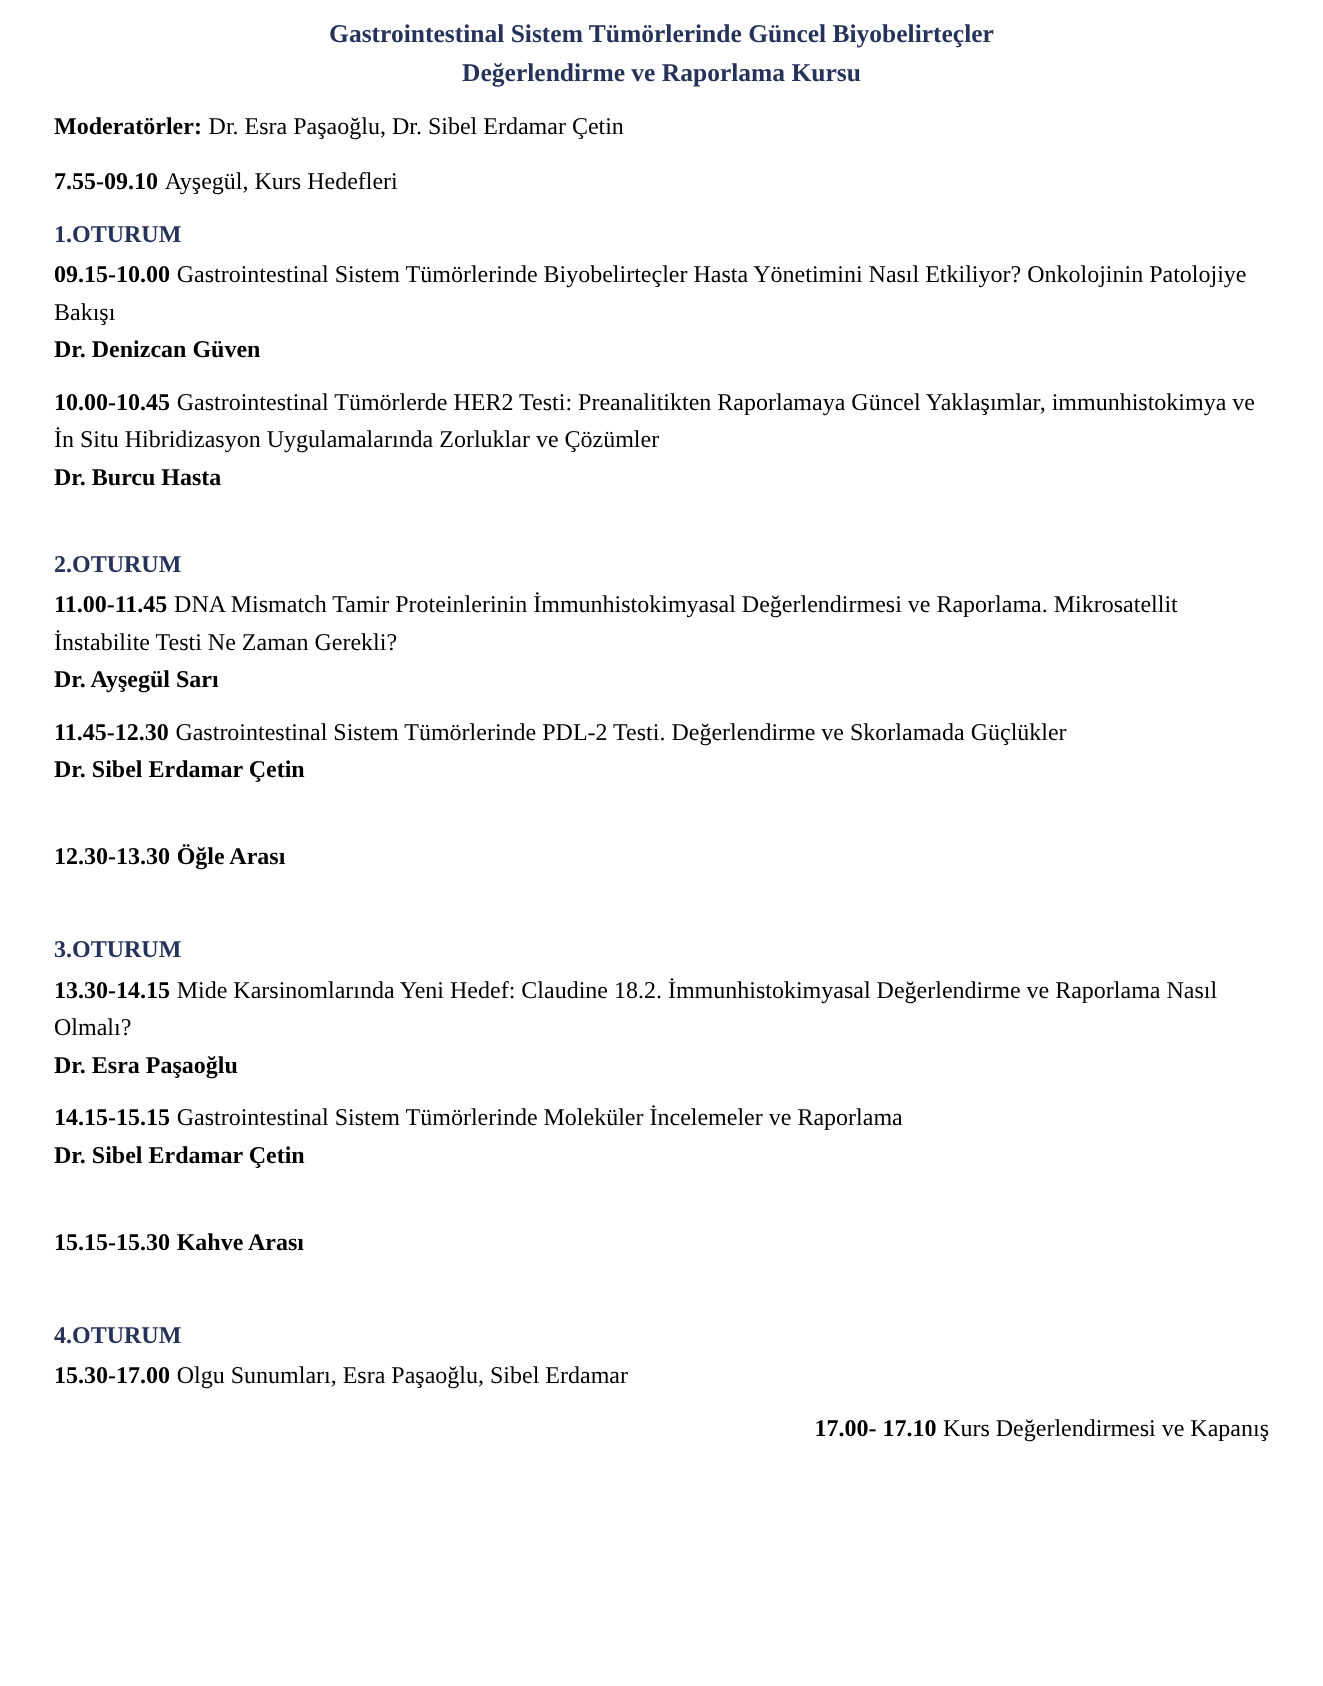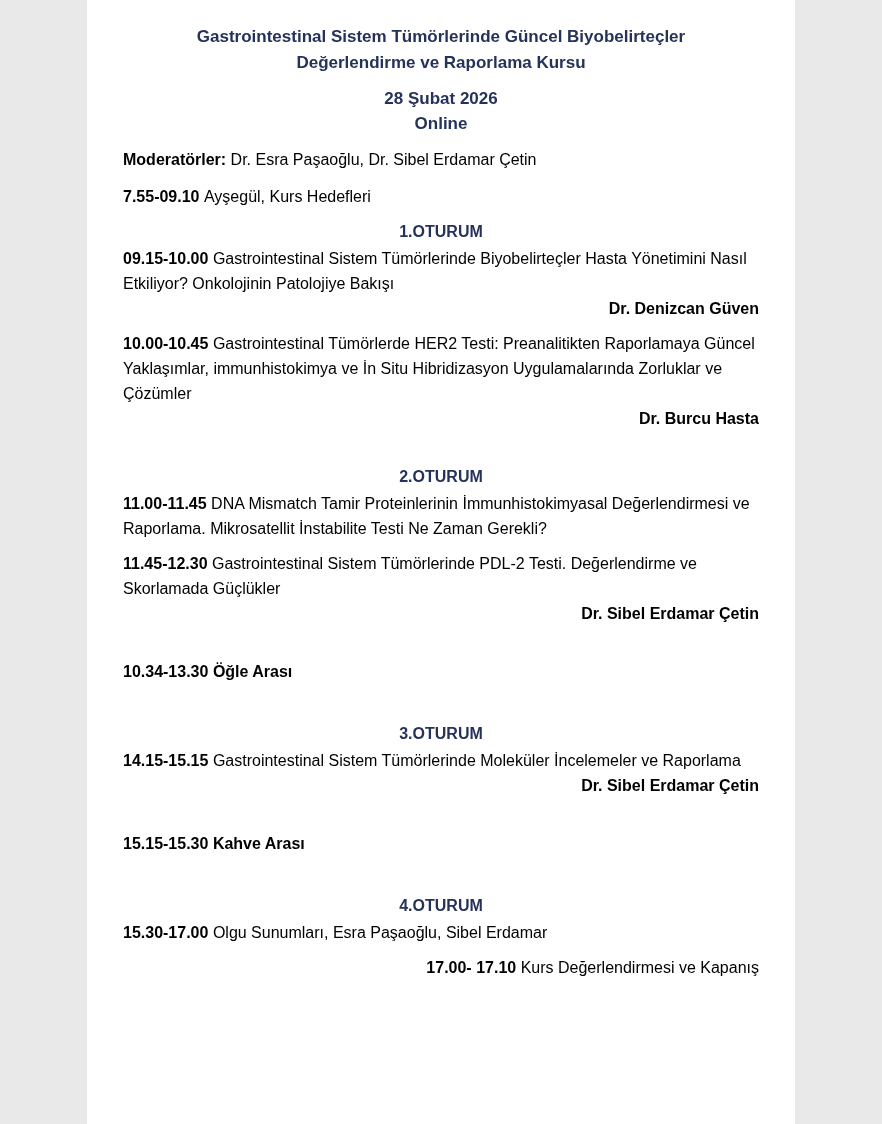--- a/index.html
+++ b/index.html
@@ -2,26 +2,26 @@
 <html lang="tr"><head>
 <meta charset="utf-8">
 <style>
   :root{
     --navy:#253259;
     --ink:#000000;
     --paper:#ffffff;
   }
   html,body{margin:0;padding:0;background:#e9e9e9;}
   .page{
-    width:708px;height:1124px;
+    width:882px;height:1124px;
     background:var(--paper);
     margin:0 auto;
     box-sizing:border-box;
-    padding:24px 36px 0 36px;
-    font-family:Liberation Sans, sans-serif;
+    padding:10px 36px 0 36px;
+    font-family:Liberation Serif, serif;
     font-size:16px;
     line-height:25px;
     color:var(--ink);
     overflow:hidden;
   }
   .doc-title{
     text-align:center;
     font-weight:700;
     color:var(--navy);
     font-size:17px;
@@ -37,42 +37,37 @@
     margin:0 0 11px 0;
   }
   p{margin:0;}
   .p-moderators{margin:0 0 12px 0;}
   .p-item{margin:0 0 10px 0;}
   .p-item.last{margin:0;text-align:right;}
   .p-heading{
     margin:0 0 2px 0;
     color:var(--navy);
     font-weight:700;
-    text-align:center;
   }
   .p-talk{margin:0 0 10px 0;}
   .p-talk.gap-after{margin-bottom:33px;}
   .p-break{margin:0 0 37px 0;font-weight:700;}
   .t{font-weight:700;padding-right:.28em;}
-  .speaker{display:block;font-weight:700;text-align:right;}
+  .speaker{display:block;font-weight:700;}
 </style>
 </head>
 <body>
 
 <div class="page">
 
   <div class="doc-title">
     <div>Gastrointestinal Sistem Tümörlerinde Güncel Biyobelirteçler</div>
     <div>Değerlendirme ve Raporlama Kursu</div>
   </div>
 
-  <div class="doc-sub">
-    <div>28 Şubat 2026</div>
-    <div>Online</div>
-  </div>
 
   <p class="p-moderators">
     <span class="t">Moderatörler:</span><span>Dr. Esra Paşaoğlu, Dr. Sibel Erdamar Çetin</span>
   </p>
 
   <p class="p-item">
     <span class="t">7.55-09.10</span><span>Ayşegül, Kurs Hedefleri</span>
   </p>
 
   <p class="p-heading">1.OTURUM</p>
@@ -85,33 +80,38 @@
   <p class="p-talk gap-after">
     <span class="t">10.00-10.45</span><span>Gastrointestinal Tümörlerde HER2 Testi: Preanalitikten Raporlamaya Güncel Yaklaşımlar, immunhistokimya ve İn Situ Hibridizasyon Uygulamalarında Zorluklar ve Çözümler</span>
     <span class="speaker">Dr. Burcu Hasta</span>
   </p>
 
 
   <p class="p-heading">2.OTURUM</p>
 
   <p class="p-talk">
     <span class="t">11.00-11.45</span><span>DNA Mismatch Tamir Proteinlerinin İmmunhistokimyasal Değerlendirmesi ve Raporlama. Mikrosatellit İnstabilite Testi Ne Zaman Gerekli?</span>
+    <span class="speaker">Dr. Ayşegül Sarı</span>
   </p>
 
   <p class="p-talk gap-after">
     <span class="t">11.45-12.30</span><span>Gastrointestinal Sistem Tümörlerinde PDL-2 Testi. Değerlendirme ve Skorlamada Güçlükler</span>
     <span class="speaker">Dr. Sibel Erdamar Çetin</span>
   </p>
 
   <p class="p-break">
-    <span class="t">10.34-13.30</span><span>Öğle Arası</span>
+    <span class="t">12.30-13.30</span><span>Öğle Arası</span>
   </p>
 
   <p class="p-heading">3.OTURUM</p>
 
+  <p class="p-talk">
+    <span class="t">13.30-14.15</span><span>Mide Karsinomlarında Yeni Hedef: Claudine 18.2. İmmunhistokimyasal Değerlendirme ve Raporlama Nasıl Olmalı?</span>
+    <span class="speaker">Dr. Esra Paşaoğlu</span>
+  </p>
 
   <p class="p-talk gap-after">
     <span class="t">14.15-15.15</span><span>Gastrointestinal Sistem Tümörlerinde Moleküler İncelemeler ve Raporlama</span>
     <span class="speaker">Dr. Sibel Erdamar Çetin</span>
   </p>
 
   <p class="p-break">
     <span class="t">15.15-15.30</span><span>Kahve Arası</span>
   </p>
 

